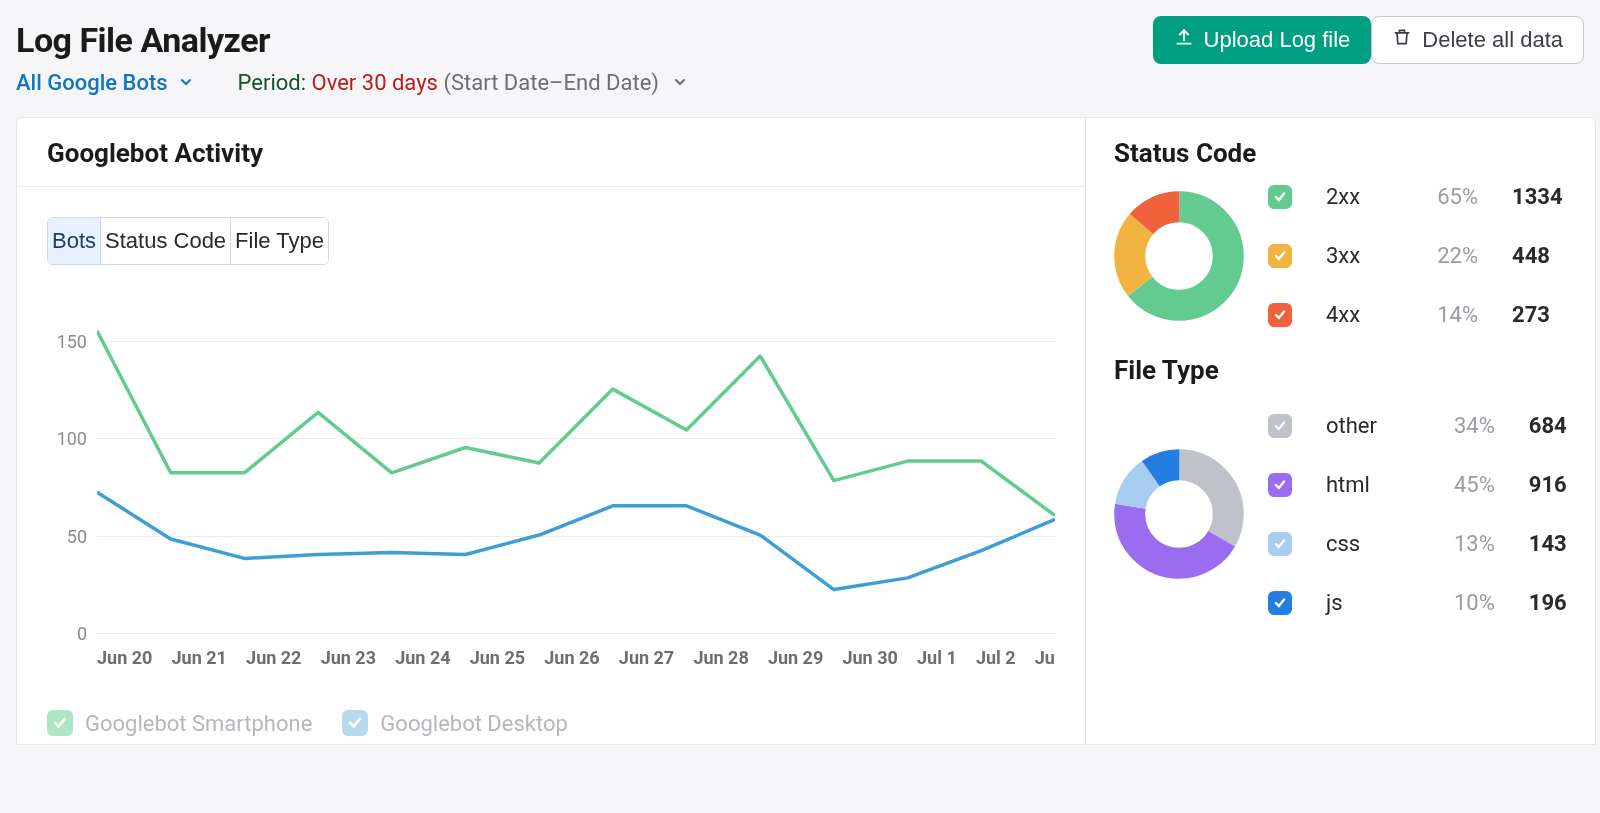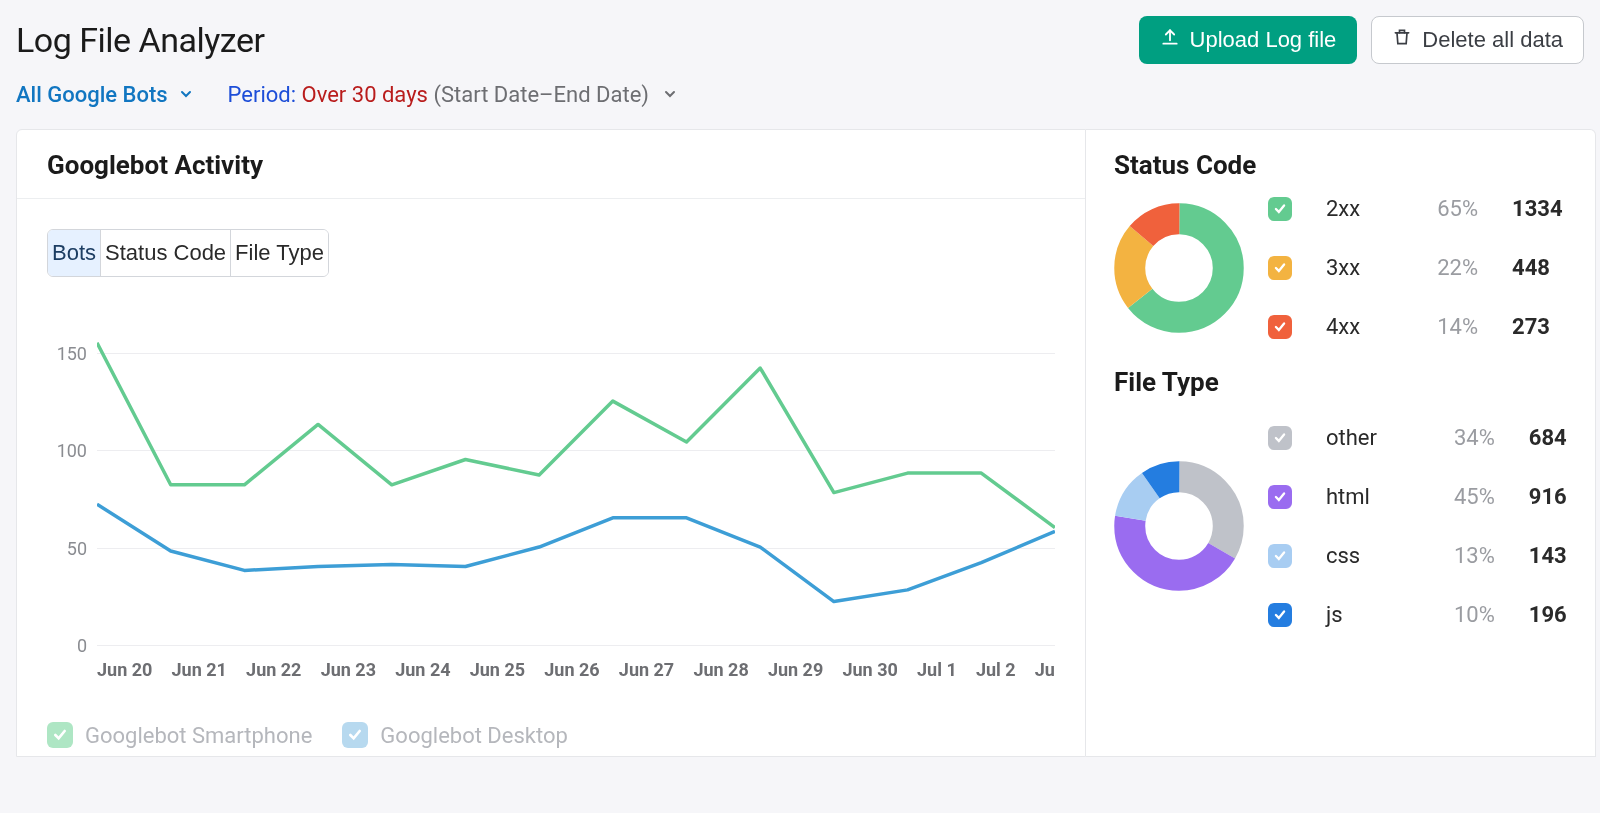--- a/index.html
+++ b/index.html
@@ -1,32 +1,32 @@
 <!DOCTYPE html>
 <html><head>
 <meta charset="utf-8">
 <style>
   *{box-sizing:border-box;margin:0;padding:0;}
   html,body{width:1600px;height:813px;}
   body{font-family:-apple-system,BlinkMacSystemFont,"Segoe UI",Roboto,Helvetica,Arial,sans-serif;background:#f6f6f9;color:#1b1b1b;}
 
   .header{padding:16px 16px 22px 16px;}
   .header-row1{display:flex;align-items:center;justify-content:space-between;}
-  .page-title{font-size:34px;font-weight:400;letter-spacing:-0.5px;}
-  .header-actions{display:flex;gap:14px;}
+  .page-title{font-size:34px;font-weight:700;letter-spacing:-0.5px;}
+  .header-actions{display:flex;gap:0;}
   .btn{display:inline-flex;align-items:center;gap:10px;padding:10px 20px;font-size:22px;font-weight:500;border-radius:8px;cursor:pointer;border:1px solid transparent;}
   .btn-primary{background:#009f81;color:#fff;}
   .btn-outline{background:#fff;border:1px solid #c6c9ce;color:#3b3e44;}
   .btn svg{width:20px;height:20px;}
 
-  .header-row2{display:flex;align-items:center;gap:34px;margin-top:18px;font-size:22px;}
+  .header-row2{display:flex;align-items:center;gap:44px;margin-top:6px;font-size:22px;}
   .filter-link{color:#1176c1;font-weight:500;display:inline-flex;align-items:center;gap:10px;cursor:pointer;}
   .chev{display:inline-block;}
   .chev svg{width:16px;height:16px;}
-  .period-label{color:#1d4ed8;}
+  .period-label{color:#14532d;}
   .period-value{color:#b91c1c;}
   .period-range{color:#6d6e72;}
 
   .content{display:grid;grid-template-columns:1070px 1fr;gap:0;padding:0 16px 0 16px;height:628px;}
 
   .panel{background:#fff;border:1px solid #e6e7ea;border-radius:6px 0 0 0;position:relative;overflow:hidden;}
   .panel-h{font-size:26px;font-weight:700;padding:20px 30px 18px 30px;border-bottom:1px solid #eceef0;}
   .tabgroup{display:inline-flex;border:1px solid #d3d6db;border-radius:6px;margin:30px 0 0 30px;overflow:hidden;}
   .tabgroup button{background:#fff;border:none;border-right:1px solid #d3d6db;padding:10px 4px;font-size:22px;color:#2a2a2a;cursor:pointer;}
   .tabgroup button:last-child{border-right:none;}

